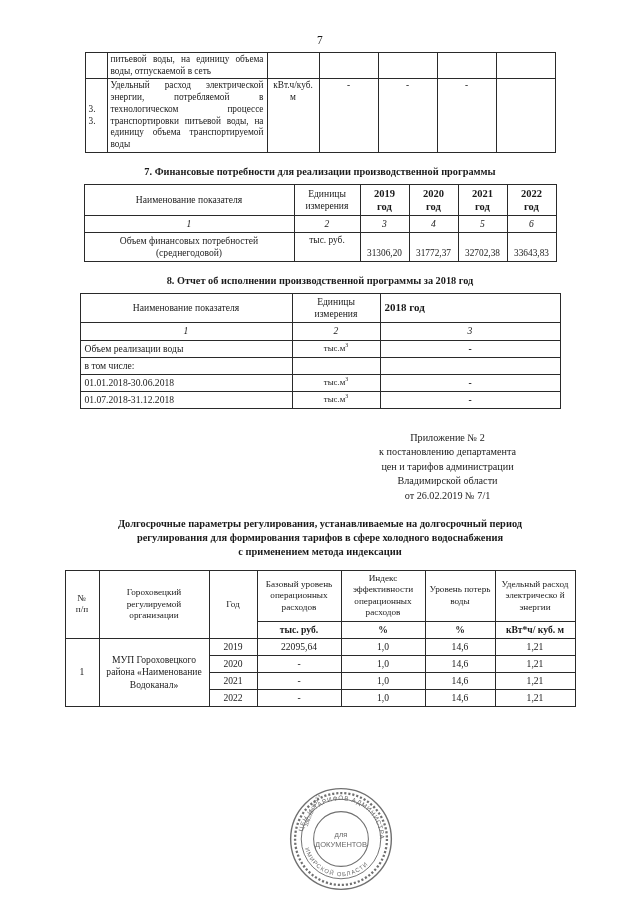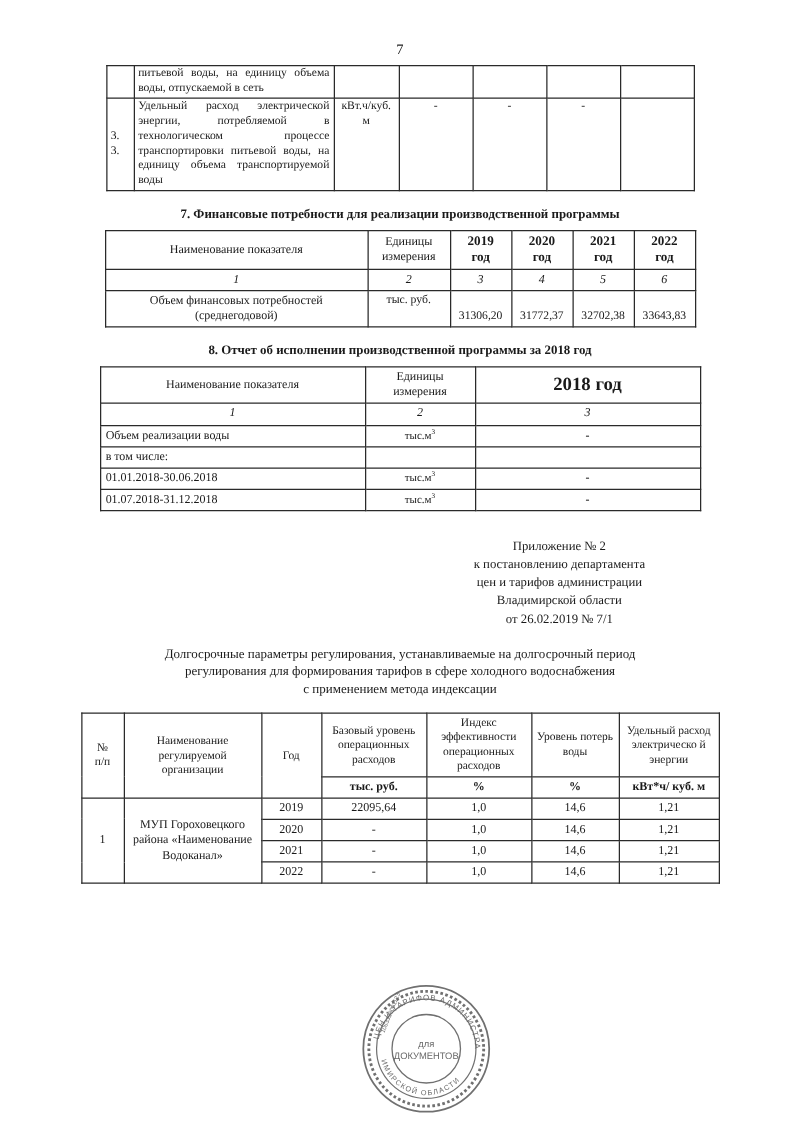--- a/index.html
+++ b/index.html
@@ -82,40 +82,40 @@
   .t7 .hd-b { text-align: center; vertical-align: middle; font-weight: bold; font-size: 10.5px;}
   .t7 .idx { text-align: center; font-style: italic; font-size: 9.6px; }
   .t7 .lbl { text-align: center; }
   .t7 .val { text-align: center; vertical-align: bottom; font-size: 9.3px; }
   .t7 .unit { text-align: center; font-size: 9.4px; }
 
   
   .t8 { width: 480px; }
   .t8 td { font-size: 9.6px; padding: 2px 4px; }
   .t8 .hd { text-align: center; vertical-align: middle; }
-  .t8 .hd-b { text-align: center; vertical-align: middle; font-weight: bold; font-size: 15px; }
+  .t8 .hd-b { vertical-align: middle; font-weight: bold; font-size: 11px; }
   .t8 .idx { text-align: center; font-style: italic; font-size: 9.6px; }
   .t8 .lbl { text-align: left; }
   .t8 .unit { text-align: center; font-size: 8.8px; }
   .t8 .val { text-align: center; vertical-align: bottom; font-weight: bold; }
   sup { font-size: 0.66em; vertical-align: super; line-height: 0; }
 
   
   .appendix {
     margin-top: 22px;
     text-align: center;
     font-size: 10.2px;
     line-height: 1.42;
     padding-left: 255px;
   }
   .appendix div { white-space: nowrap; }
 
   .app-title {
     text-align: center;
-    font-weight: normal;
+    font-weight: bold;
     font-size: 10.4px;
     line-height: 1.34;
     margin: 14px 40px 0 40px;
   }
 
   
   .t9 { width: 510px; margin-top: 11px; }
   .t9 td { font-size: 9.2px; padding: 2px 2px; text-align: center; vertical-align: middle; }
   .t9 .hdr { text-align: center; vertical-align: middle; line-height: 1.24; }
   .t9 .unitrow { font-weight: bold; font-size: 9.6px; text-align: center; }
@@ -291,21 +291,21 @@
         <col style="width:84px">
         <col style="width:70px">
         <col style="width:80px">
     </colgroup>
     <tbody>
       <tr>
         <td class="hdr" rowspan="2">
           <div>№</div>
           <div>п/п</div>
         </td>
-        <td class="hdr" rowspan="2">Наименование регулируемой организации</td>
+        <td class="hdr" rowspan="2">Гороховецкий регулируемой организации</td>
         <td class="hdr" rowspan="2">Год</td>
         <td class="hdr">Базовый уровень операционных расходов</td>
         <td class="hdr">Индекс эффективности операционных расходов</td>
         <td class="hdr">Уровень потерь воды</td>
         <td class="hdr">Удельный расход электрическо й энергии</td>
       </tr>
       <tr>
         <td class="unitrow">тыс. руб.</td>
         <td class="unitrow">%</td>
         <td class="unitrow">%</td>

